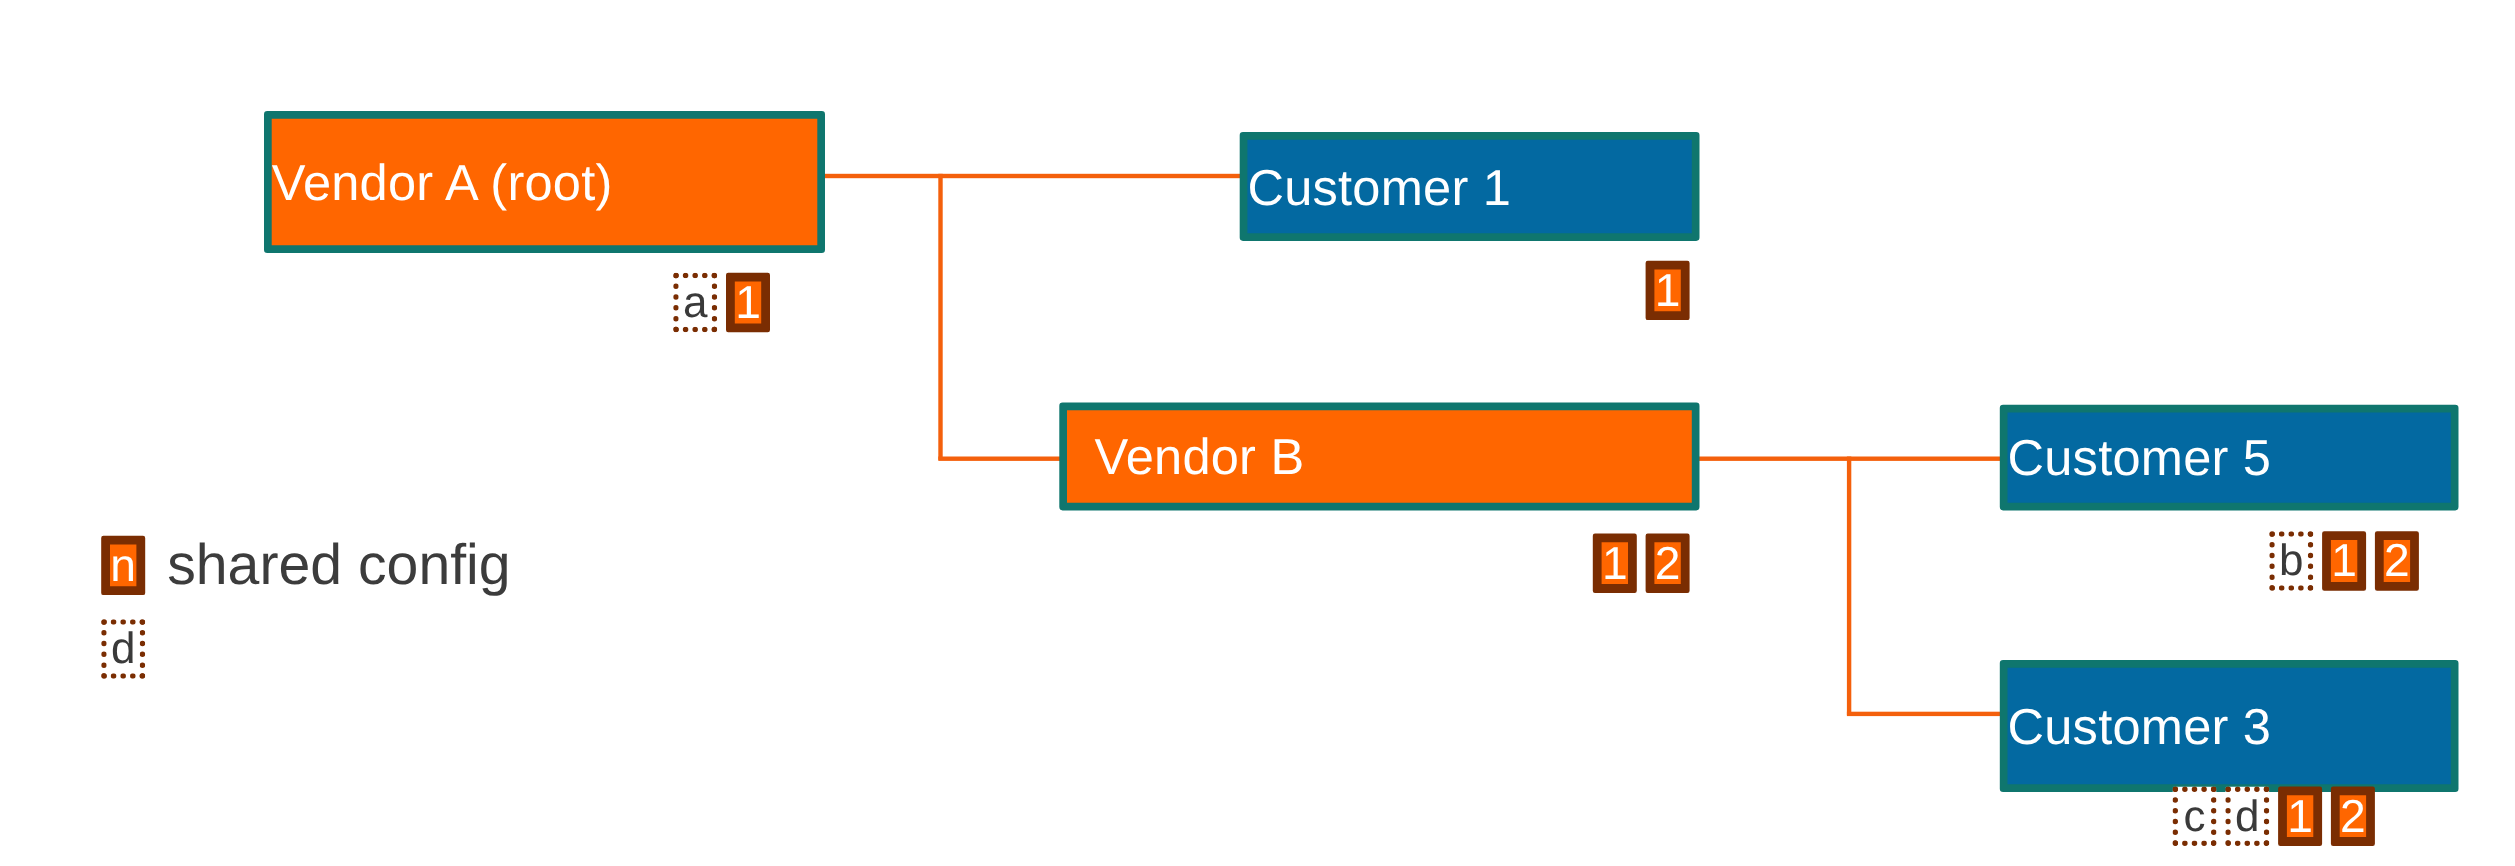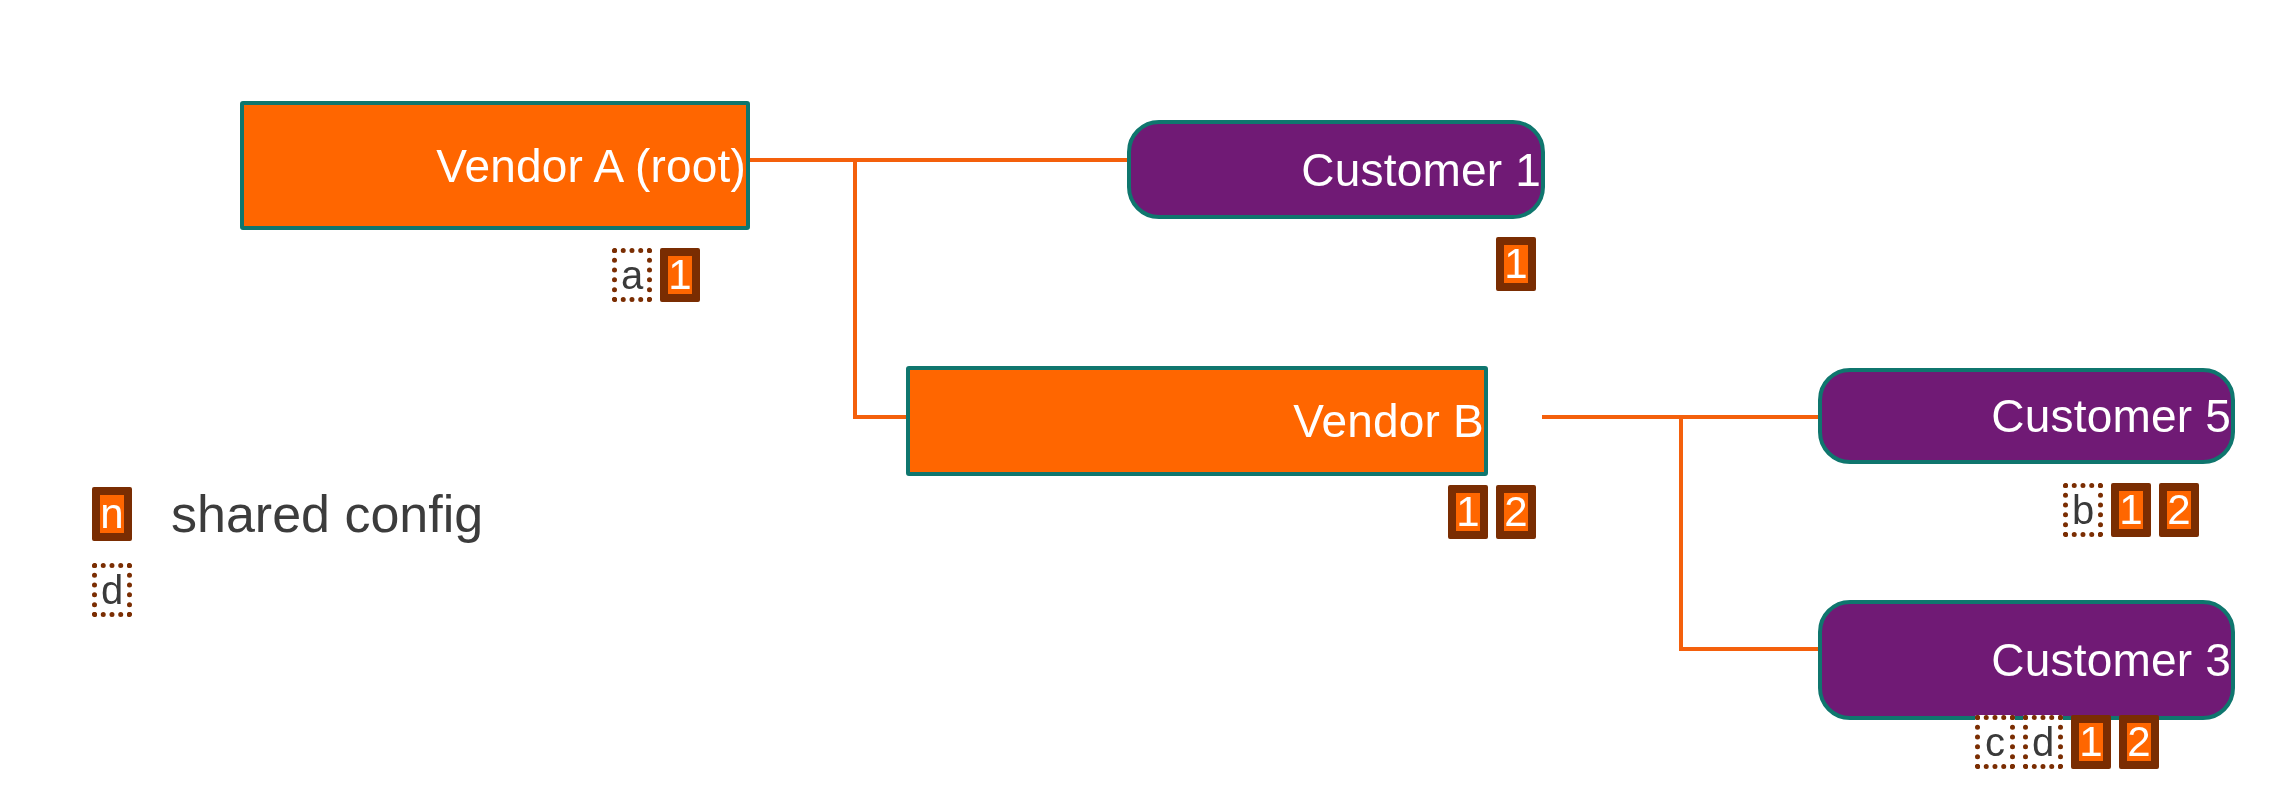--- a/index.html
+++ b/index.html
@@ -15,33 +15,33 @@
     width: 2286px;
     height: 787px;
     background: #ffffff;
     overflow: hidden;
   }
 
   
   .node {
     position: absolute;
     box-sizing: border-box;
-    border: 4px solid #0f766e;
+    border: 7px solid #0f766e;
     border-radius: 3px;
     display: flex;
     align-items: center;
-    justify-content: flex-end;
+    justify-content: flex-start;
     color: #ffffff;
     font-size: 46px;
     line-height: 1;
     letter-spacing: 0.2px;
     white-space: nowrap;
   }
   .node.vendor  { background: #ff6600; }
-  .node.customer{ background: #701a75; border-radius: 32px; }
+  .node.customer{ background: #0369a1; }
 
   
   .badges {
     position: absolute;
     display: flex;
     align-items: flex-start;
     gap: 8px;
   }
   .badge {
     box-sizing: border-box;
@@ -85,21 +85,20 @@
     align-items: center;
     height: 76px;
     gap: 20px;
   }
   .legend-row .badge { flex: 0 0 auto; }
   .legend-label {
     font-size: 52px;
     color: #3c3c3c;
     line-height: 1;
     white-space: nowrap;
-    margin-left: 19px;
   }
 </style>
 </head>
 <body>
 
 <div id="canvas">
 
   <div class="edge h" style="left:745px; top:158px; width:384px;"></div>
 
   <div class="edge v" style="left:853px; top:158px; height:260px;"></div>
@@ -120,21 +119,21 @@
     <span class="badge shared">1</span>
   </div>
 
   <div class="node customer" style="left:1127px; top:120px; width:418px; height:99px;">
     <span>Customer 1</span>
   </div>
   <div class="badges" style="left:1496px; top:237px;">
     <span class="badge shared">1</span>
   </div>
 
-  <div class="node vendor" style="left:906px; top:366px; width:582px; height:110px;">
+  <div class="node vendor" style="left:963px; top:366px; width:582px; height:98px;padding-left:25px;">
     <span>Vendor B</span>
   </div>
   <div class="badges" style="left:1448px; top:485px;">
     <span class="badge shared">1</span>
     <span class="badge shared">2</span>
   </div>
 
   <div class="node customer" style="left:1818px; top:368px; width:417px; height:96px;">
     <span>Customer 5</span>
   </div>

